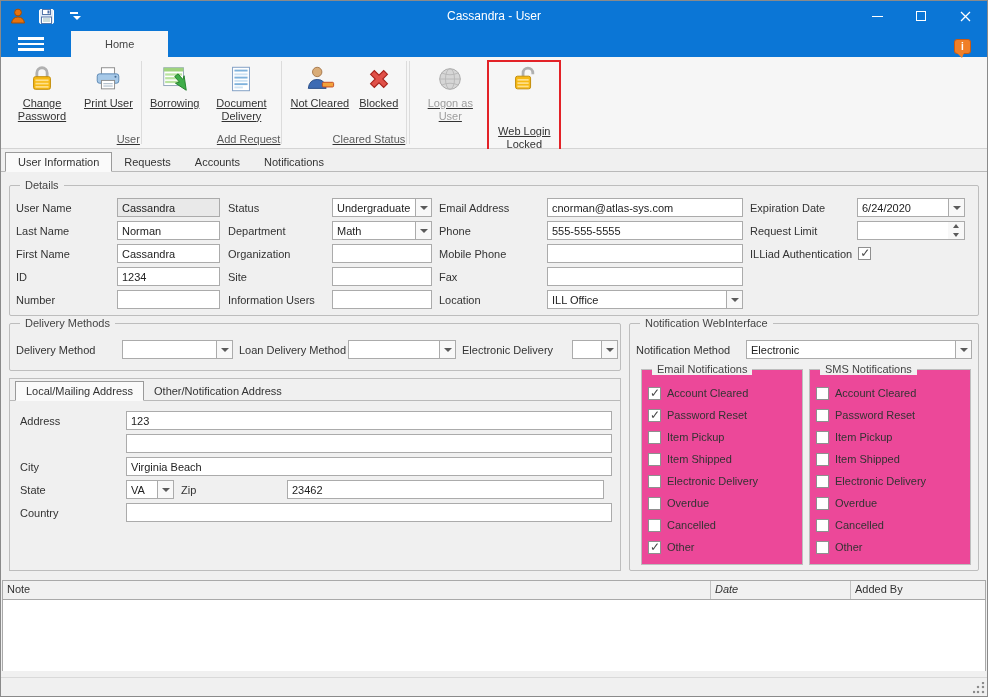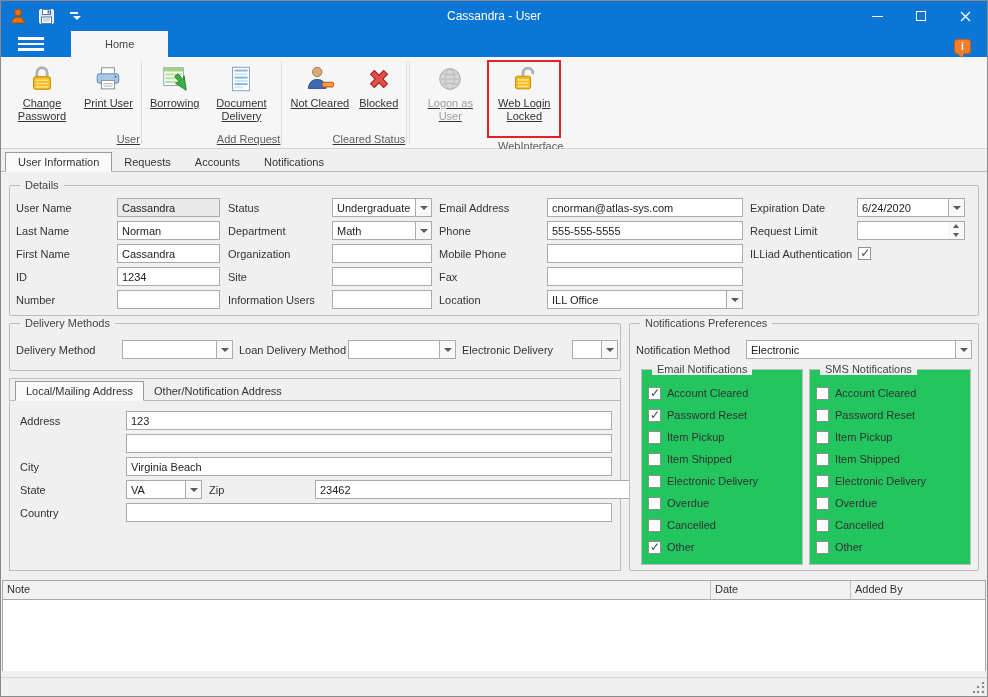--- a/index.html
+++ b/index.html
@@ -32,21 +32,21 @@
   .ribbon { height:92px; background:#f6f6f6; border-bottom:1px solid #d4d4d4; display:flex; align-items:stretch; padding:2px 2px 0 2px; flex:none; }
   .rgroup { display:flex; flex-direction:column; height:100%;text-decoration:underline; }
   .rbuttons { display:flex; flex:1; align-items:stretch; padding:1px 2px; }
   .rglabel { text-align:right; color:#5c5c5c; height:16px; line-height:14px; }
   .rsep { width:1px; background:#dcdcdc; margin:2px 1px 4px 1px; }
   .rbtn { display:flex; flex-direction:column; align-items:center; padding:3px 5px 0 5px; min-width:46px; }
   .rbtn .ricon { width:32px; height:32px; flex:none; display:flex; align-items:center; justify-content:center; }
   .rbtn .rlabel { text-align:center; line-height:12.5px; color:#333; max-width:64px; margin-top:2px; }
   .rbtn.selected { background:#bcbcbc; }
   .rbtn.disabled .rlabel { color:#9d9d9d; }
-  .rbtn.annotated { border:2px solid #e32227; padding:1px 3px 14px 3px; }
+  .rbtn.annotated { border:2px solid #e32227; padding:1px 3px 14px 3px;gap:28px; }
 
   
   .main-tabs { height:23px; background:#f0f0f0; display:flex; align-items:flex-end; padding-left:4px; border-bottom:1px solid #b9b9b9; flex:none; }
   .mtab { padding:3px 12px; color:#333; }
   .mtab.active { background:#fafafa; border:1px solid #9a9a9a; border-bottom:1px solid #fafafa; margin-bottom:-1px; }
 
   
   .content { flex:1; background:#f0f0f0; padding:4px 8px 0 8px; display:flex; flex-direction:column; overflow:hidden; }
   .groupbox { position:relative; border:1px solid #bdbdbd; border-radius:2px; background:#f0f0f0; }
   .gb-legend { position:absolute; top:-7px; left:10px; background:#f0f0f0; padding:0 5px; color:#444; }
@@ -78,29 +78,29 @@
   
   .addr-panel { border:1px solid #bdbdbd; margin-top:7px; flex:1; background:#f0f0f0; }
   .addr-tabs { display:flex; align-items:flex-end; height:22px; border-bottom:1px solid #b9b9b9; padding-left:5px; }
   .atab { padding:3px 10px; color:#333; }
   .atab.active { background:#fafafa; border:1px solid #9a9a9a; border-bottom:1px solid #fafafa; margin-bottom:-1px; }
   .addr-body { padding:10px 8px 0 10px; }
   .al { width:106px; } .af { width:486px; flex:none; }
 
   
   .notif-inner { display:flex; gap:6px; margin-top:10px; padding:0 5px 0 5px; height:196px; }
-  .notif-gb { flex:1; position:relative; border:1px solid #bdbdbd; background:#22c55e; padding:12px 0 0 6px; }
+  .notif-gb { flex:1; position:relative; border:1px solid #bdbdbd; background:#ec4899; padding:12px 0 0 6px; }
   .cbrow { display:flex; align-items:center; gap:6px; height:22px; }
 
   
   .note-table { margin-top:9px; border:1px solid #a9a9a9; flex:none; }
   .note-head { display:flex; height:19px; background:#f1f1f1; border-bottom:1px solid #a9a9a9; }
   .note-col { padding:2px 4px; border-right:1px solid #c3c3c3; color:#333; }
   .note-col:last-child { border-right:none; }
-  .nc-note { width:708px; flex:none; } .nc-date { width:140px; flex:none; } .nc-added { flex:1; }
+  .nc-note { width:708px; flex:none; } .nc-date { width:140px; flex:none;font-style:italic; } .nc-added { flex:1; }
   .note-body { height:76px; background:#fff; }
 
   
   .statusbar { height:19px; background:#f0f0f0; border-top:1px solid #d9d9d9; margin-top:6px; position:relative; flex:none; }
   .grip { position:absolute; right:2px; bottom:2px; width:12px; height:12px;
           background:
             radial-gradient(circle at 10px 10px, #8c8c8c 1.4px, transparent 1.6px),
             radial-gradient(circle at 10px 5px,  #8c8c8c 1.4px, transparent 1.6px),
             radial-gradient(circle at 5px 10px,  #8c8c8c 1.4px, transparent 1.6px),
             radial-gradient(circle at 10px 1px,  #8c8c8c 1.4px, transparent 1.6px),
@@ -432,40 +432,40 @@
             <div class="frow">
               <span class="lbl al"></span>
               <span class="af"><input class="tinput" value="" style=""></span>
             </div>
             <div class="frow">
               <span class="lbl al">City</span>
               <span class="af"><input class="tinput" value="Virginia Beach" style=""></span>
             </div>
             <div class="frow">
               <span class="lbl al">State</span>
-              <span class="combo" style="width:76px;">
+              <span class="combo" style="width:48px;">
                   <input class="tinput" value="VA" style="">
                   <span class="combo-arrow">
                     <span class="tri-down"></span>
                   </span>
                 </span>
               <span class="lbl" style="width:113px; padding-left:7px;">Zip</span>
               <span style="width:317px; flex:none;"><input class="tinput" value="23462" style=""></span>
             </div>
             <div class="frow">
               <span class="lbl al">Country</span>
               <span class="af"><input class="tinput" value="" style=""></span>
             </div>
           </div>
         </div>
       </div>
 
       <div class="band-right">
         <div class="groupbox" style="height:248px; padding:16px 2px 0 6px;">
-          <span class="gb-legend">Notifications Preferences</span>
+          <span class="gb-legend">Notification WebInterface</span>
           <div class="frow" style="padding-right:4px;">
             <span class="lbl" style="width:110px;">Notification Method</span>
             <span class="combo" style="flex:1;">
                 <input class="tinput" value="Electronic" style="">
                 <span class="combo-arrow">
                   <span class="tri-down"></span>
                 </span>
               </span>
           </div>
           <div class="notif-inner">

